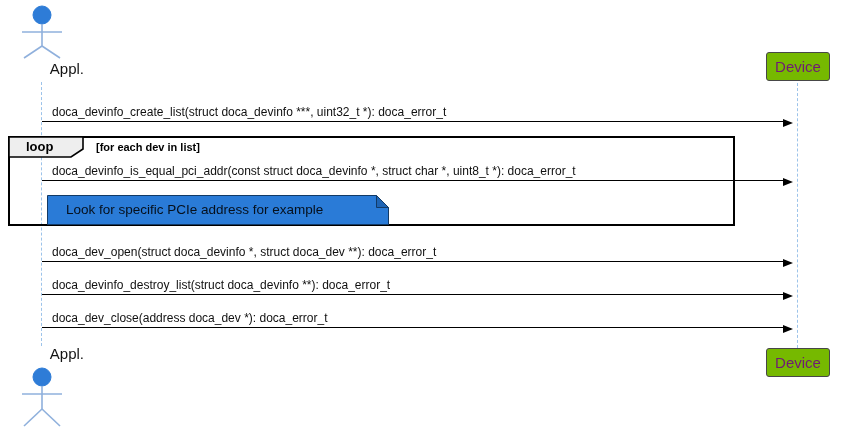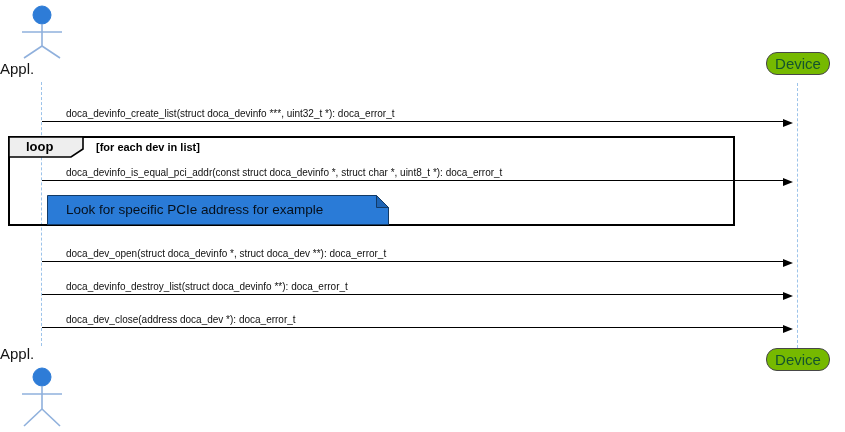--- a/index.html
+++ b/index.html
@@ -6,45 +6,45 @@
   .canvas{
     position:relative;width:845px;height:432px;background:#ffffff;overflow:hidden;
     font-family:"Liberation Sans","DejaVu Sans",sans-serif;color:#111111;
   }
   
   .lifeline{position:absolute;width:0;border-left:1px dashed var(--lifeline,#9CC3EA);}
   .lifeline-left{left:41px;top:82px;height:264px;}
   .lifeline-right{left:797px;top:83px;height:265px;}
   
   .actor{position:absolute;}
-  .actor-label{position:absolute;width:84px;left:0;text-align:left;font-size:15px;color:#141414;}
+  .actor-label{position:absolute;width:84px;left:0;text-align:right;font-size:15px;color:#141414;}
   .actor-top-svg{left:10px;top:3px;}
   .actor-top-label{top:60px;}
   .actor-bottom-label{top:345px;}
   .actor-bottom-svg{left:10px;top:363px;}
   
   .participant{
-    position:absolute;left:766px;width:64px;height:23px;
+    position:absolute;left:766px;width:64px;height:29px;
     background:var(--device-fill,#76B900);border:1.5px solid var(--device-border,#474747);
-    border-radius:11px;display:flex;align-items:center;justify-content:center;
-    font-size:15px;color:#14532d;box-sizing:border-box;
+    border-radius:3px;display:flex;align-items:center;justify-content:center;
+    font-size:15px;color:#701a75;box-sizing:border-box;
   }
   .participant-top{top:52px;}
   .participant-bottom{top:348px;}
   
   .msg{position:absolute;left:42px;width:751px;height:21px;}
   .msg-line{position:absolute;left:0;right:8px;bottom:0;border-bottom:1.3px solid var(--arrow,#000000);}
   .msg-arrowhead{
     position:absolute;right:0;bottom:-4.8px;width:0;height:0;
     border-left:10px solid var(--arrow,#000000);
     border-top:4.5px solid transparent;border-bottom:4.5px solid transparent;
   }
   .msg-label{
-    position:absolute;left:24px;bottom:3.5px;white-space:nowrap;
-    font-size:10px;color:#101010;
+    position:absolute;left:10px;bottom:3.5px;white-space:nowrap;
+    font-size:12px;color:#101010;
   }
   .m1{top:101px;} .m2{top:160px;} .m3{top:241px;} .m4{top:274px;} .m5{top:307px;}
   
   .loop-frame{
     position:absolute;left:8px;top:136px;width:727px;height:90px;
     border:2px solid var(--frame-border,#000000);box-sizing:border-box;
   }
   .loop-pentagon{position:absolute;left:-2px;top:-2px;}
   .loop-operator{
     position:absolute;left:16px;top:1px;font-size:13px;font-weight:bold;color:#000;

